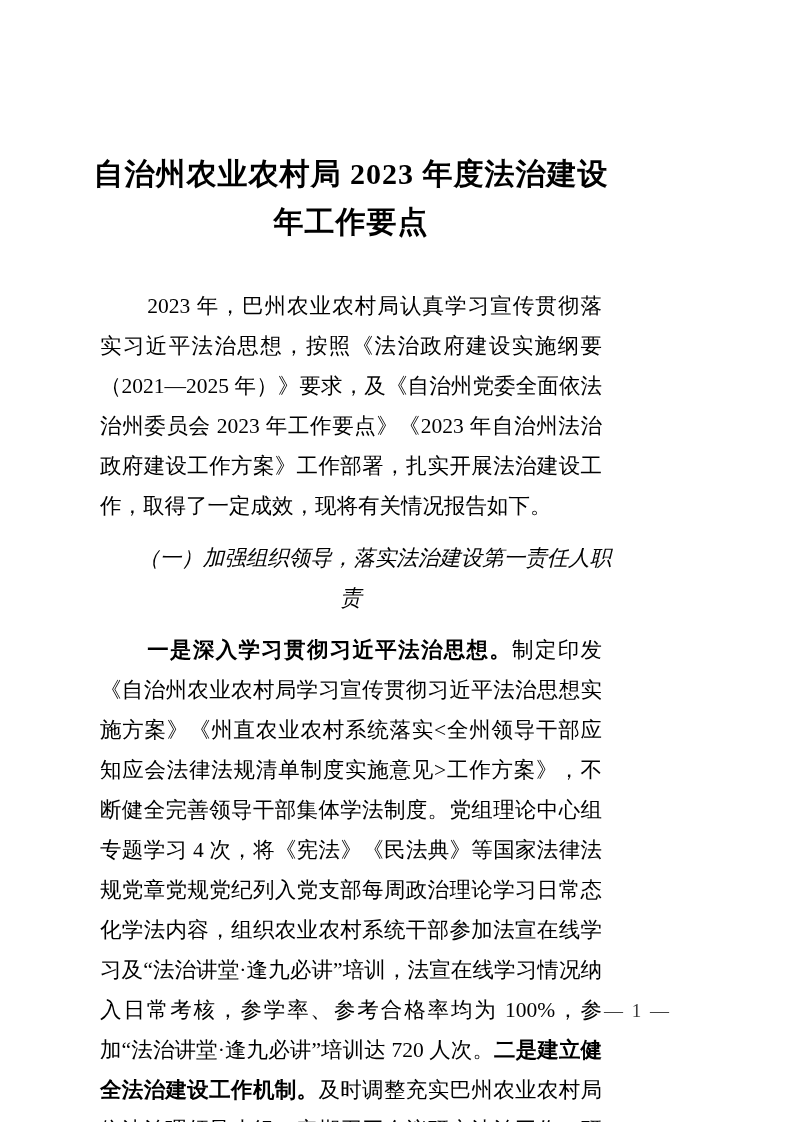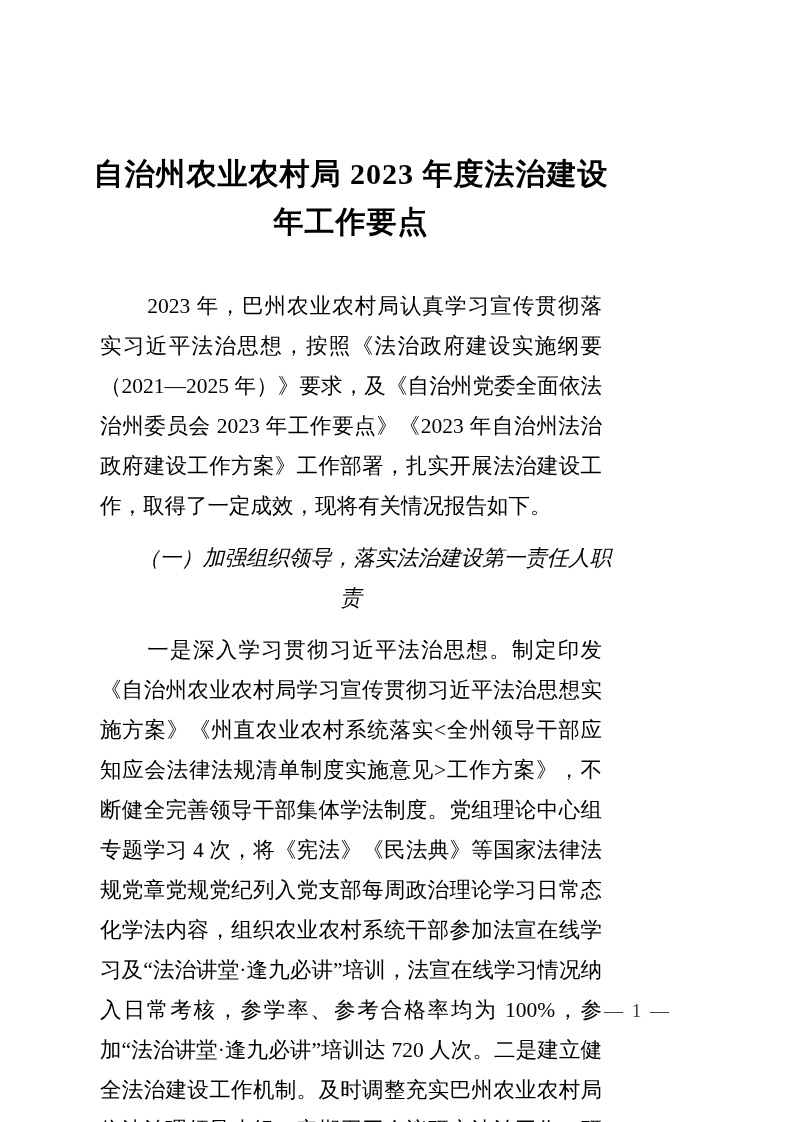--- a/index.html
+++ b/index.html
@@ -54,21 +54,21 @@
   .h-kai {
     font-weight: normal;
     font-style: italic;
     font-size: 21.5px;
     line-height: 40px;
     margin: 0;
     text-indent: 2.2em;
     text-align: center;
   }
   .bold {
-    font-weight: normal;
+    font-weight: bold;
   }
   .page-number {
     position: absolute;
     top: 1000px;
     right: 122px;
     font-size: 19px;
     line-height: 22px;
     color: #3a3a3a;
     letter-spacing: 2px;
   }

